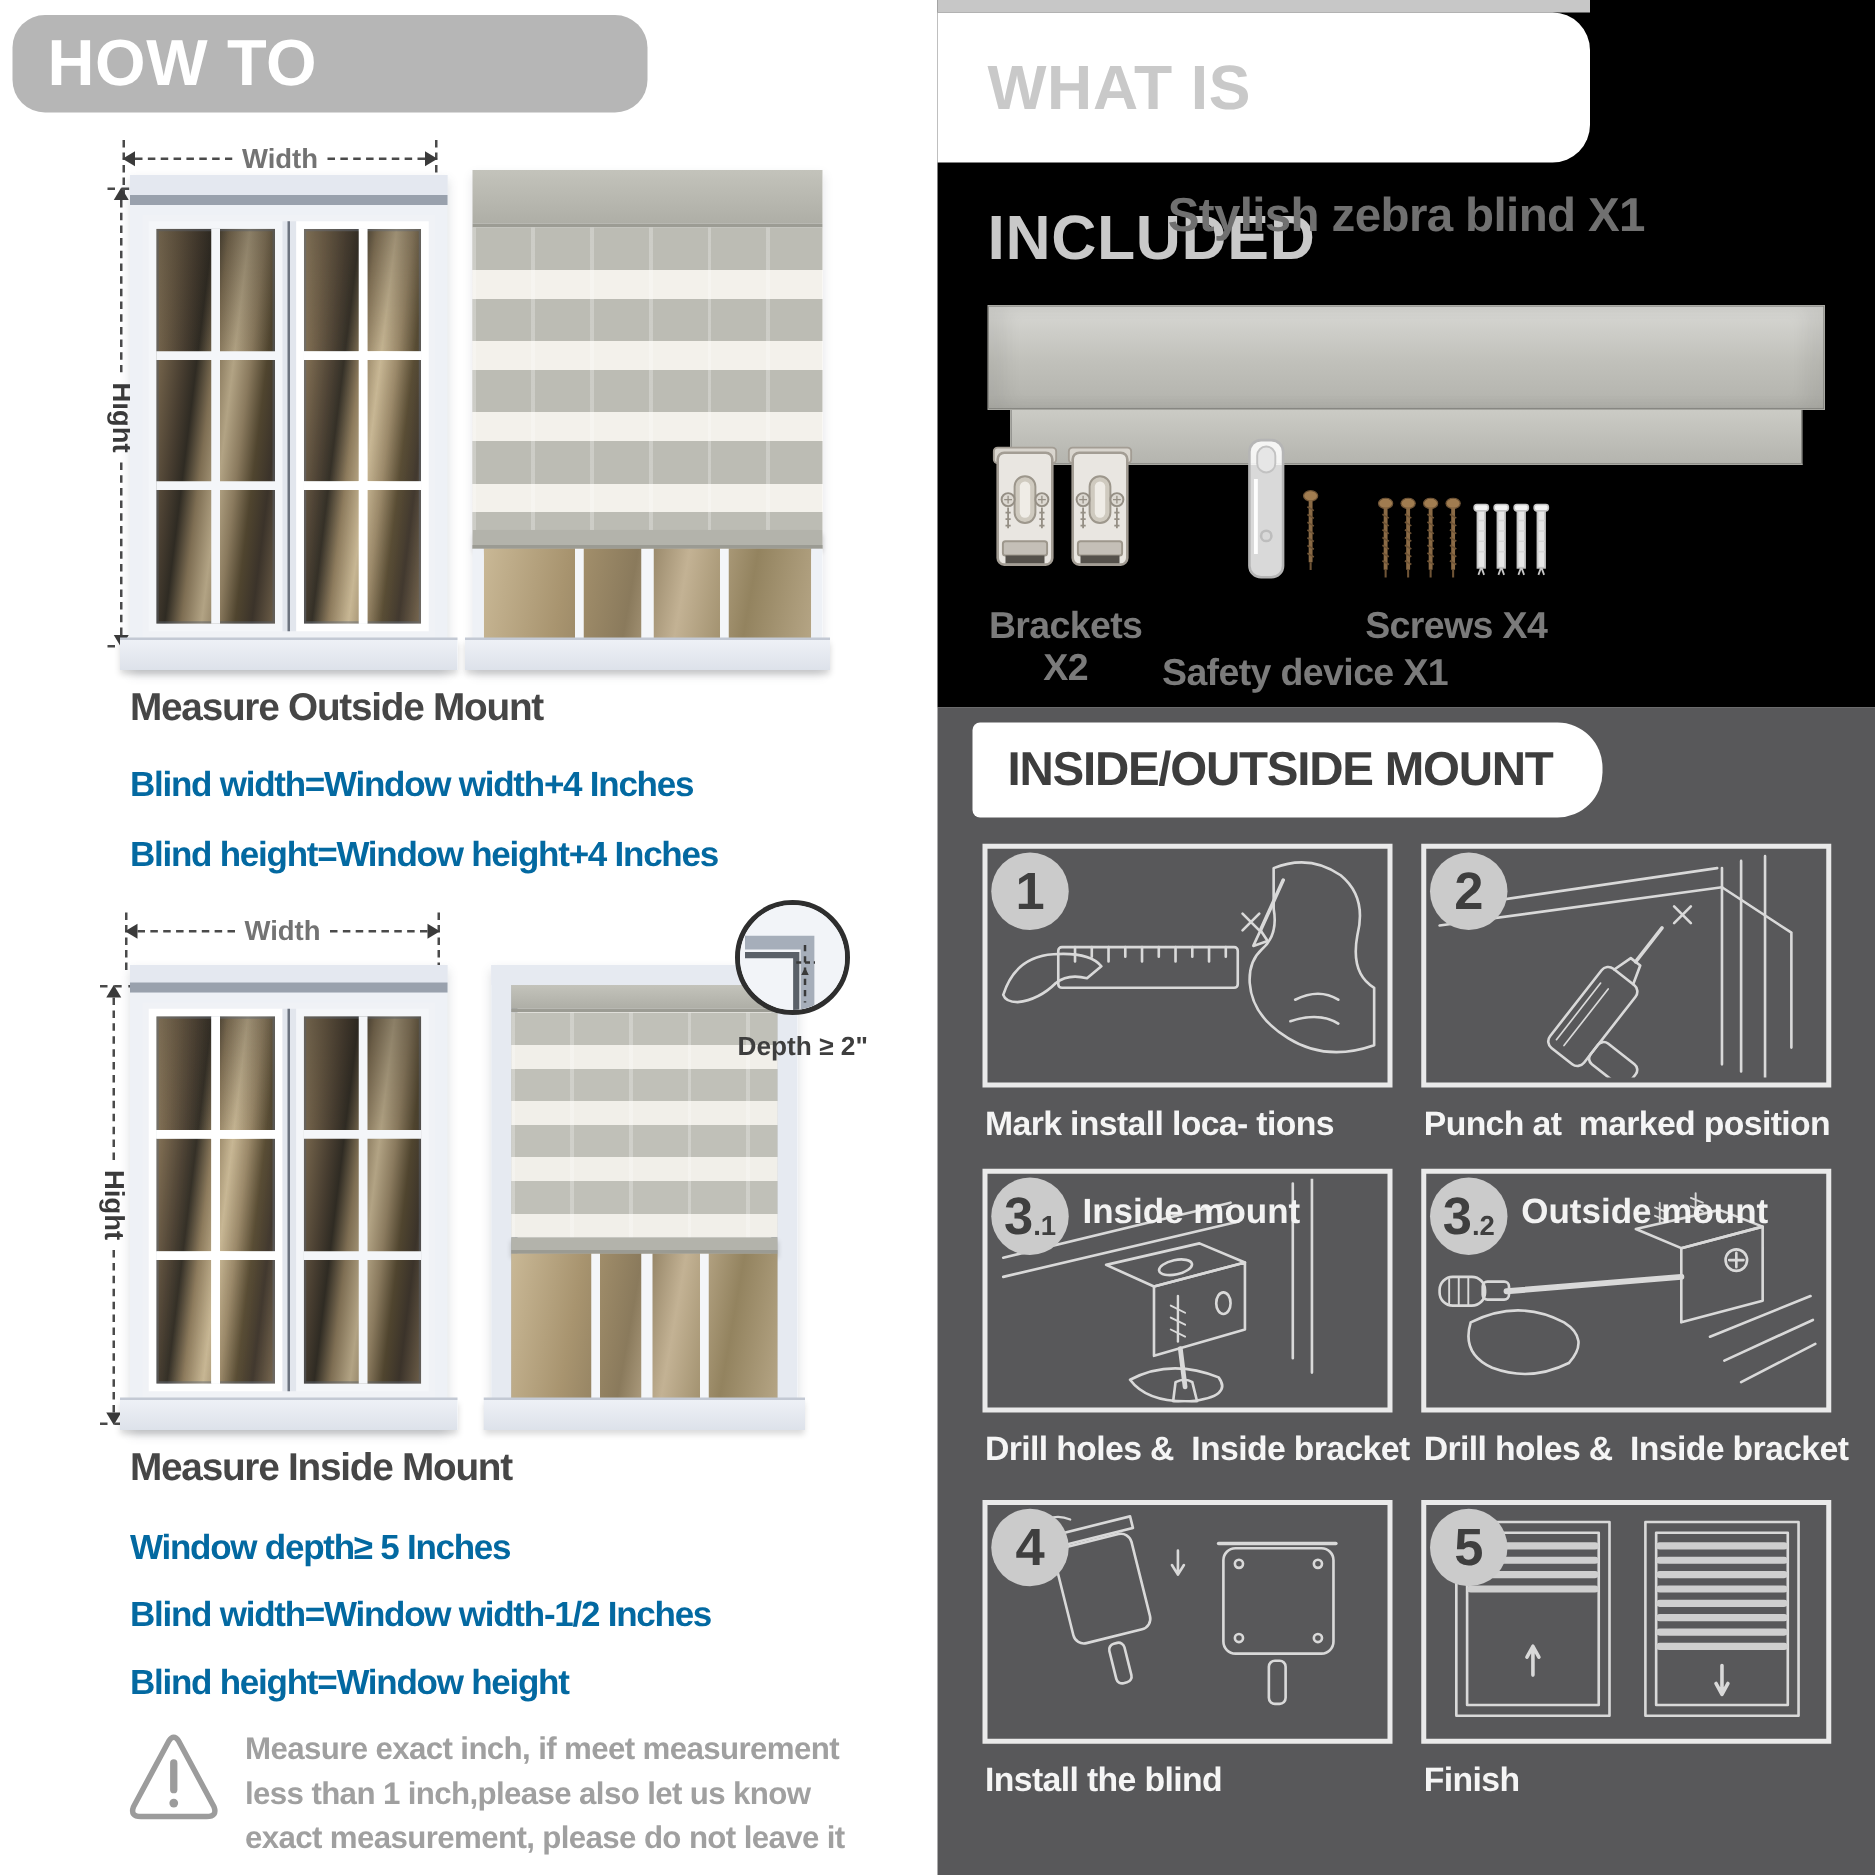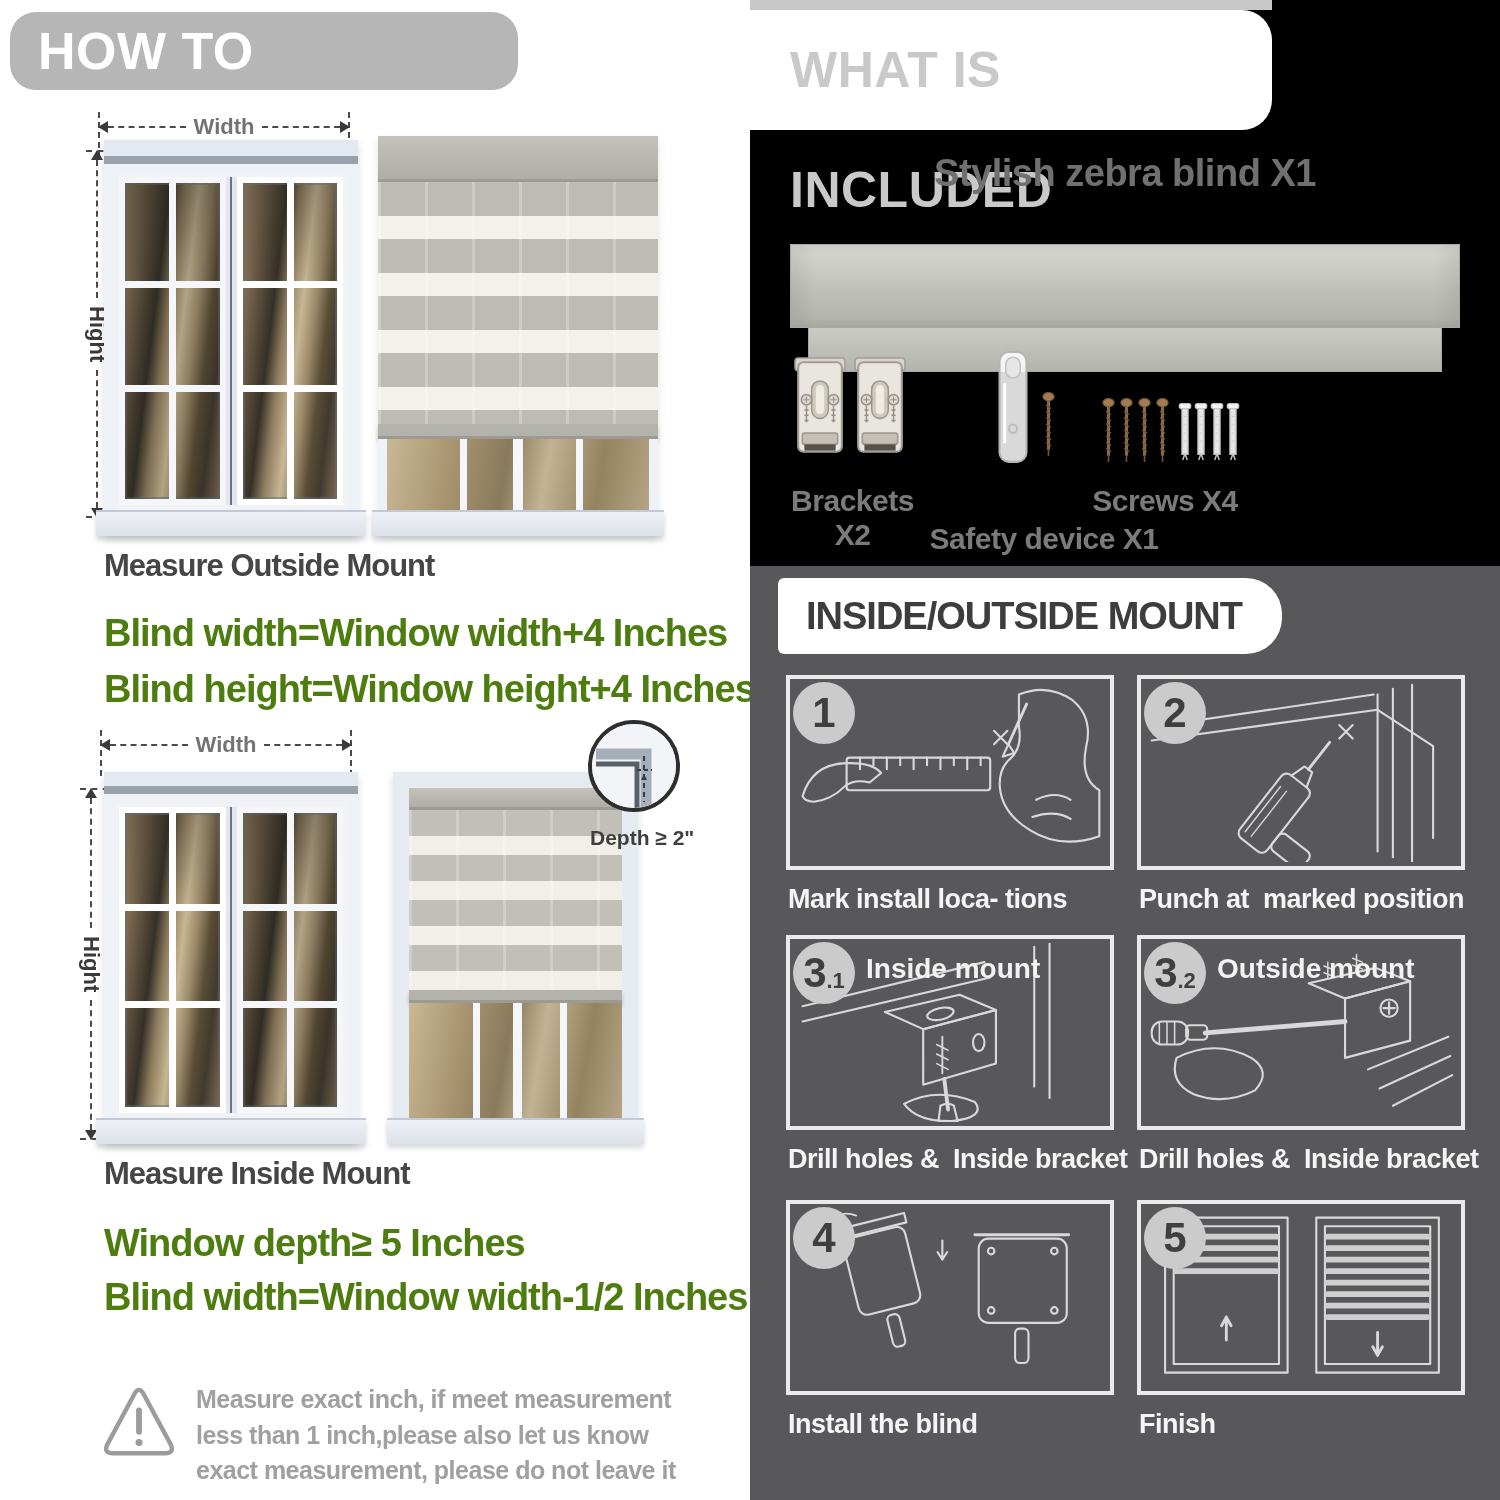--- a/index.html
+++ b/index.html
@@ -5,21 +5,21 @@
   html,body{margin:0;padding:0;background:#ffffff;}
   *{box-sizing:border-box;}
   #app{position:relative;width:1500px;height:1500px;overflow:hidden;background:#ffffff;
        font-family:"Liberation Sans", sans-serif;}
   .abs{position:absolute;}
 
   
   .pill-header{left:10px;top:12px;width:508px;height:78px;background:#b6b6b6;border-radius:26px;
        color:#ffffff;font-size:52px;font-weight:bold;letter-spacing:.5px;line-height:78px;padding-left:28px;}
   .big-title{color:#464646;font-size:31px;font-weight:bold;letter-spacing:-1px;white-space:pre;}
-  .formula{color:#4d7c0f;font-size:38px;font-weight:bold;letter-spacing:-1px;white-space:pre;}
+  .formula{color:#0369a1;font-size:28px;font-weight:bold;letter-spacing:-1px;white-space:pre;}
 
   
   .harrow{height:50px;}
   .harrow .row{position:absolute;left:0;right:0;top:2px;height:26px;display:flex;align-items:center;}
   .hdash{flex:1;border-top:2px dashed #4a4a4a;height:0;}
   .ah{width:0;height:0;border-style:solid;}
   .ah.left{border-width:6px 10px 6px 0;border-color:transparent #3a3a3a transparent transparent;}
   .ah.right{border-width:6px 0 6px 10px;border-color:transparent transparent transparent #3a3a3a;}
   .ah.up{border-width:0 6px 10px 6px;border-color:transparent transparent #3a3a3a transparent;}
   .ah.down{border-width:10px 6px 0 6px;border-color:#3a3a3a transparent transparent transparent;}
@@ -226,20 +226,21 @@
         <path d="M52 32 V78" stroke="#3a3a3a" stroke-width="2" stroke-dasharray="5 4" fill="none"></path>
         <path d="M45 46 H60" stroke="#3a3a3a" stroke-width="2" stroke-dasharray="4 3" fill="none"></path>
         <path d="M52 50 l-3 6 h6 z" fill="#3a3a3a"></path>
       </svg>
     </div>
     <div class="abs depth-label" style="left:590px;top:826px;">Depth ≥ 2"</div>
 
     <div class="abs big-title" style="left:104px;top:1156px;">Measure Inside Mount</div>
     <div class="abs formula" style="left:104px;top:1222px;">Window depth≥ 5 Inches</div>
     <div class="abs formula" style="left:104px;top:1276px;">Blind width=Window width-1/2 Inches</div>
+    <div class="abs formula" style="left:104px;top:1330px;">Blind height=Window height</div>
 
     <div class="abs" style="left:100px;top:1382px;width:78px;height:80px;">
       <svg viewBox="0 0 80 80" width="78" height="80">
         <path d="M36 10 Q40 4 44 10 L73 64 Q76 72 67 72 L13 72 Q4 72 7 64 Z" fill="none" stroke="#9c9c9c" stroke-width="4.5" stroke-linejoin="round"></path>
         <path d="M40 28 V50" stroke="#9c9c9c" stroke-width="6" stroke-linecap="round"></path>
         <circle cx="40" cy="61" r="3.6" fill="#9c9c9c"></circle>
       </svg>
     </div>
     <div class="abs warn-text" style="left:196px;top:1382px;">Measure exact inch, if meet measurement less than 1 inch,please also let us know exact measurement, please do not leave it</div>
   </div>

